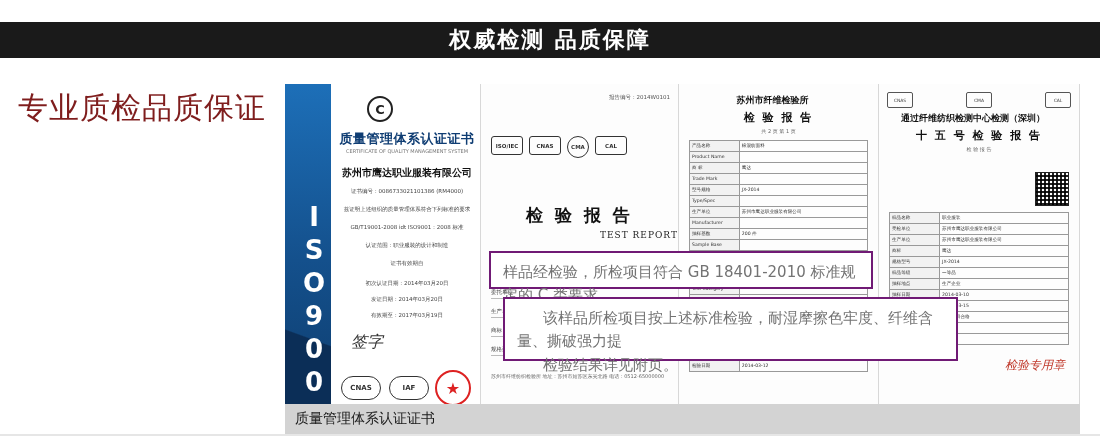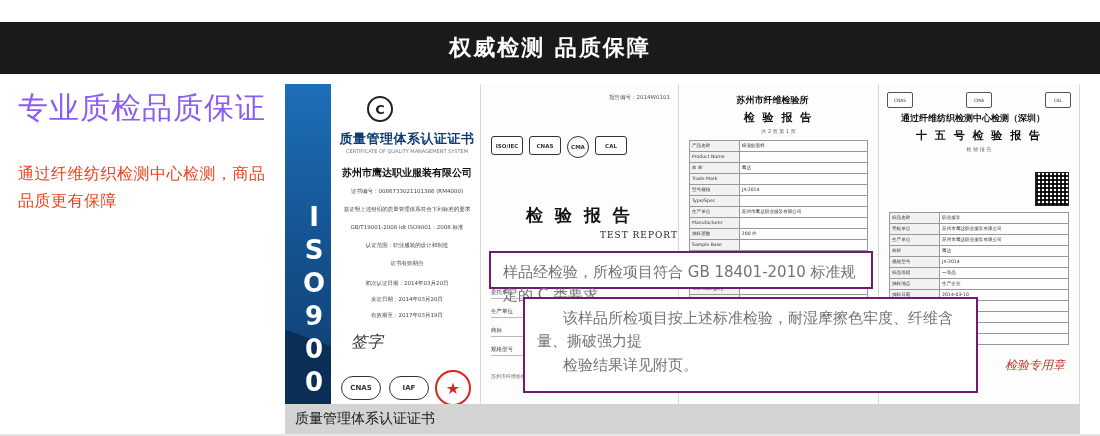--- a/index.html
+++ b/index.html
@@ -13,42 +13,42 @@
     position: relative;
     width: 1100px; height: 436px;
     background: #ffffff;
     overflow: hidden;
   }
 
   
   .banner {
     position: absolute;
     left: 0; top: 22px;
-    width: 1100px; height: 52px;
+    width: 1100px; height: 36px;
     background: #1a1a1a;
     display: flex;
     align-items: center;
     justify-content: center;
   }
   .banner-title {
     color: #ffffff;
     font-size: 22px;
     font-weight: bold;
     letter-spacing: 2px;
   }
 
   
   .left-col {
     position: absolute;
     left: 18px; top: 90px;
     width: 262px;
   }
   .headline {
     font-size: 30px;
-    color: #8b5cf6;
+    color: #7f1d1d;
     font-weight: normal;
     letter-spacing: 1px;
     line-height: 1.2;
     white-space: nowrap;
   }
   .subtext {
     margin-top: 34px;
     font-size: 16px;
     color: #e8451f;
     line-height: 1.7;
@@ -242,22 +242,22 @@
     color: #737373;
     font-size: 15px;
     line-height: 1.55;
     padding: 8px 12px;
   }
   .callout-1 {
     left: 489px; top: 251px;
     width: 384px; height: 38px;
   }
   .callout-2 {
-    left: 523px; top: 297px;
-    width: 455px; height: 96px;
+    left: 503px; top: 297px;
+    width: 455px; height: 64px;
   }
   .callout-2 .indent { text-indent: 26px; }
 
   
   .caption-bar {
     position: absolute;
     left: 285px; top: 404px;
     width: 795px; height: 30px;
     background: #d3d3d3;
     display: flex;
@@ -276,21 +276,20 @@
 <body>
 
 <div class="page">
 
   <div class="banner">
     <div class="banner-title">权威检测  品质保障</div>
   </div>
 
   <div class="left-col">
     <div class="headline">专业质检品质保证</div>
-    <div class="subtext">通过纤维纺织检测中心检测，商品品质更有保障</div>
   </div>
 
   <div class="gallery">
 
     <div class="cert cert-1">
       <div class="c1-bg"></div>
       <div class="c1-sidebar"></div>
       <div class="c1-iso">ISO9001</div>
       <div class="c1-seal">C</div>
       <div class="c1-title">质量管理体系认证证书</div>

